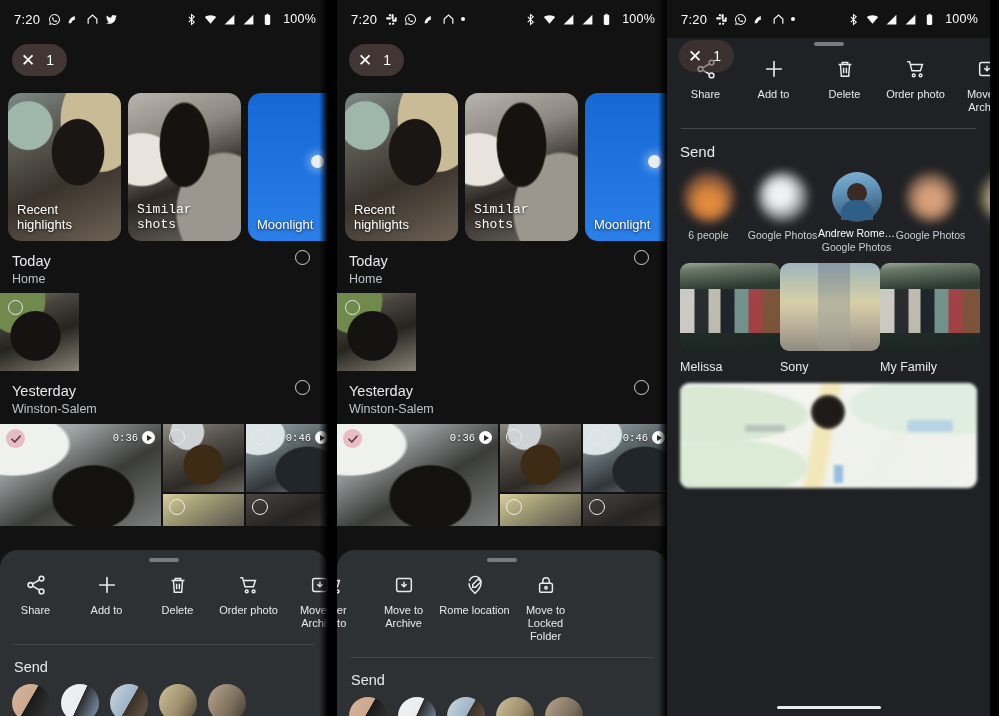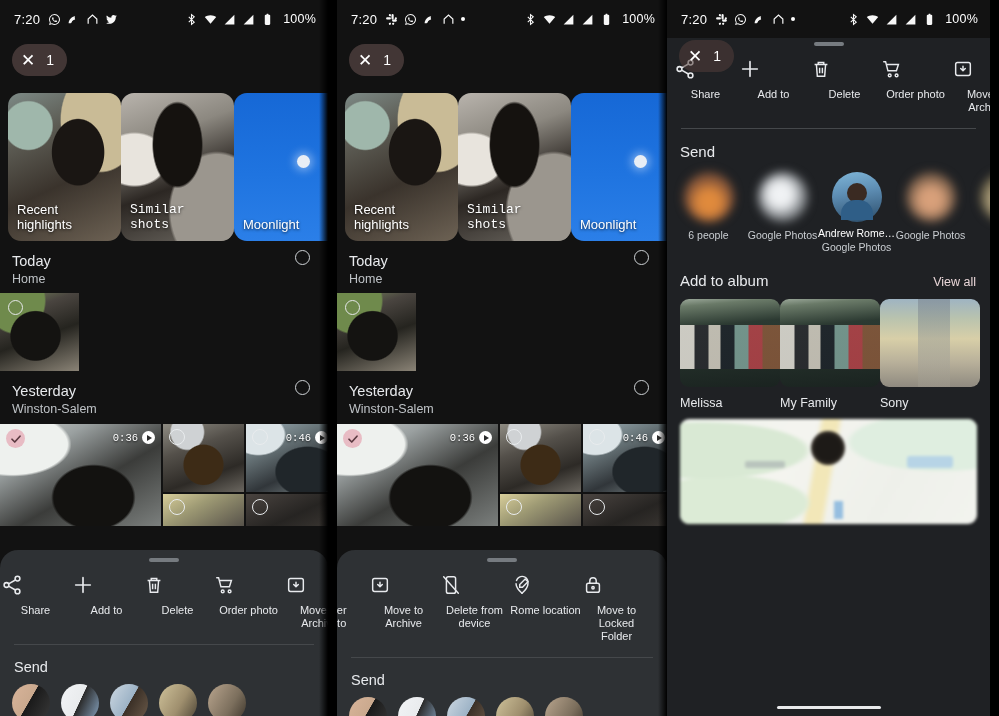--- a/index.html
+++ b/index.html
@@ -36,21 +36,21 @@
     position:absolute; left:12px; top:44px; z-index:60;
     height:32px; min-width:50px; padding:0 13px 0 9px;
     background:rgba(70,58,56,.92); border-radius:17px;
     display:flex; align-items:center; gap:11px; color:#fff;
   }
   .close-chip .x { font-size:17px; line-height:1; font-weight:300; }
   .close-chip .n { font-size:14px; }
   .panel-3 .close-chip { top:40px; background:rgba(82,62,58,.55); }
 
   
-  .memories { display:flex; padding: 55px 0 0 8px; align-items: center; }
+  .memories { display:flex; gap:7px; padding: 55px 0 0 8px; align-items: center; }
   .mem {
     width:113px; height:148px; border-radius:13px; overflow:hidden;
     position:relative; flex:0 0 auto;
   }
   .mem-label {
     position:absolute; left:9px; right:7px; bottom:9px;
     color:#fff; font-size:13px; line-height:15px; font-weight:500;
     text-shadow:0 1px 3px rgba(0,0,0,.75);
   }
   .mem.m1 { background:linear-gradient(155deg,#7d8a86 0%,#5b5a52 28%,#3a332c 58%,#6d6254 100%); }
@@ -129,21 +129,21 @@
      border-top:3.2px solid transparent;border-bottom:3.2px solid transparent;margin-left:1.5px;}
 
   
   .sheet {
     position:absolute; left:0; right:0; bottom:0; background:#2e3134;
     border-radius:18px 18px 0 0; z-index:30; padding-top:6px;
   }
   .sheet-handle { width:30px; height:3.5px; border-radius:2px; background:#767b80;
      margin:2px auto 0; }
   .actions { display:flex; padding: 12px 0 2px 0; }
-  .action { flex:0 0 auto; display:flex; flex-direction:column; 
+  .action { flex:0 0 auto; display:flex; flex-direction:column; align-items:center;
      color:#e8eaed; gap:7px; }
   .action .ai { width:23px; height:23px; display:flex; align-items:center; justify-content:center; }
   .action .ai svg { width:22px; height:22px; display:block; }
   .action .al { font-size:11px; line-height:13px; text-align:center; white-space:pre-line; }
   .divider { height:1px; background:#45484b; margin:12px 14px 0; }
   .sec-title { color:#e8eaed; font-size:14.5px; font-weight:500; padding:14px 0 0 14px; }
 
   
   .panel-1 .sheet, .panel-2 .sheet { height:166px; }
   .panel-1 .actions { padding-left:0; }
@@ -591,30 +591,20 @@
                 <rect x="4" y="5" width="16" height="14" rx="2"></rect>
                 <path d="M12 9v5M9.5 11.5L12 14l2.5-2.5"></path>
               </svg>
             </span>
           <span class="al">Move to
 Archive</span>
         </div>
         <div class="action">
           <span class="ai">
               <svg viewBox="0 0 24 24" fill="none" stroke="#e8eaed" stroke-width="1.6" stroke-linecap="round">
-                <rect x="7" y="3" width="10" height="18" rx="2"></rect>
-                <path d="M4 3l16 18"></path>
-              </svg>
-            </span>
-          <span class="al">Delete from
-device</span>
-        </div>
-        <div class="action">
-          <span class="ai">
-              <svg viewBox="0 0 24 24" fill="none" stroke="#e8eaed" stroke-width="1.6" stroke-linecap="round">
                 <path d="M12 21s6.5-6 6.5-10.5A6.5 6.5 0 006 7"></path>
                 <path d="M5.5 10.5C5.5 15 12 21 12 21"></path>
                 <path d="M15.5 5.5l3 3-6 6h-3v-3z"></path>
               </svg>
             </span>
           <span class="al">Rome location</span>
         </div>
         <div class="action">
           <span class="ai">
               <svg viewBox="0 0 24 24" fill="none" stroke="#e8eaed" stroke-width="1.6" stroke-linecap="round">
@@ -782,36 +772,32 @@
         <div class="p3-name blur"></div>
         <div class="p3-app">Google Photos</div>
       </div>
       <div class="p3-send-item">
         <div class="p3-av pa5 blur"></div>
         <div class="p3-name blur"></div>
 
       </div>
     </div>
 
-    <div class="p3-sec">
-      <h3>Add to album</h3>
-      <a href="#">View all</a>
-    </div>
     <div class="albums">
       <div class="album">
         <div class="album-img al-a"></div>
         <div class="album-name">Melissa</div>
       </div>
       <div class="album">
+        <div class="album-img al-c"></div>
+        <div class="album-name">Sony</div>
+      </div>
+      <div class="album">
         <div class="album-img al-b"></div>
         <div class="album-name">My Family</div>
-      </div>
-      <div class="album">
-        <div class="album-img al-c"></div>
-        <div class="album-name">Sony</div>
       </div>
     </div>
 
     <div class="map-wrap">
       <div class="map">
         <div class="map-label"></div>
         <div class="map-blue"></div>
         <div class="map-blue2"></div>
       </div>
     </div>

